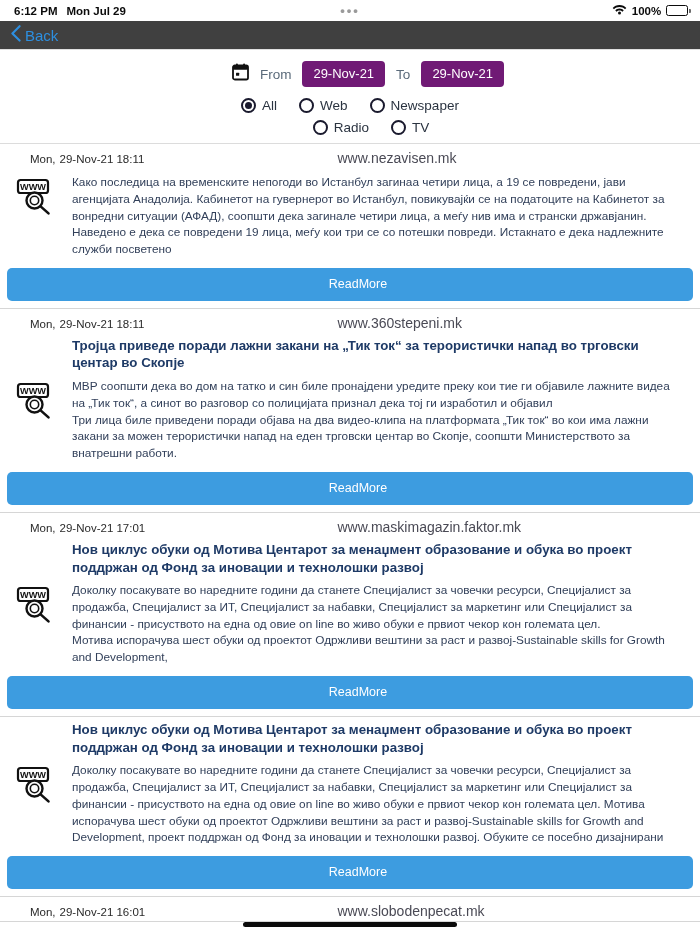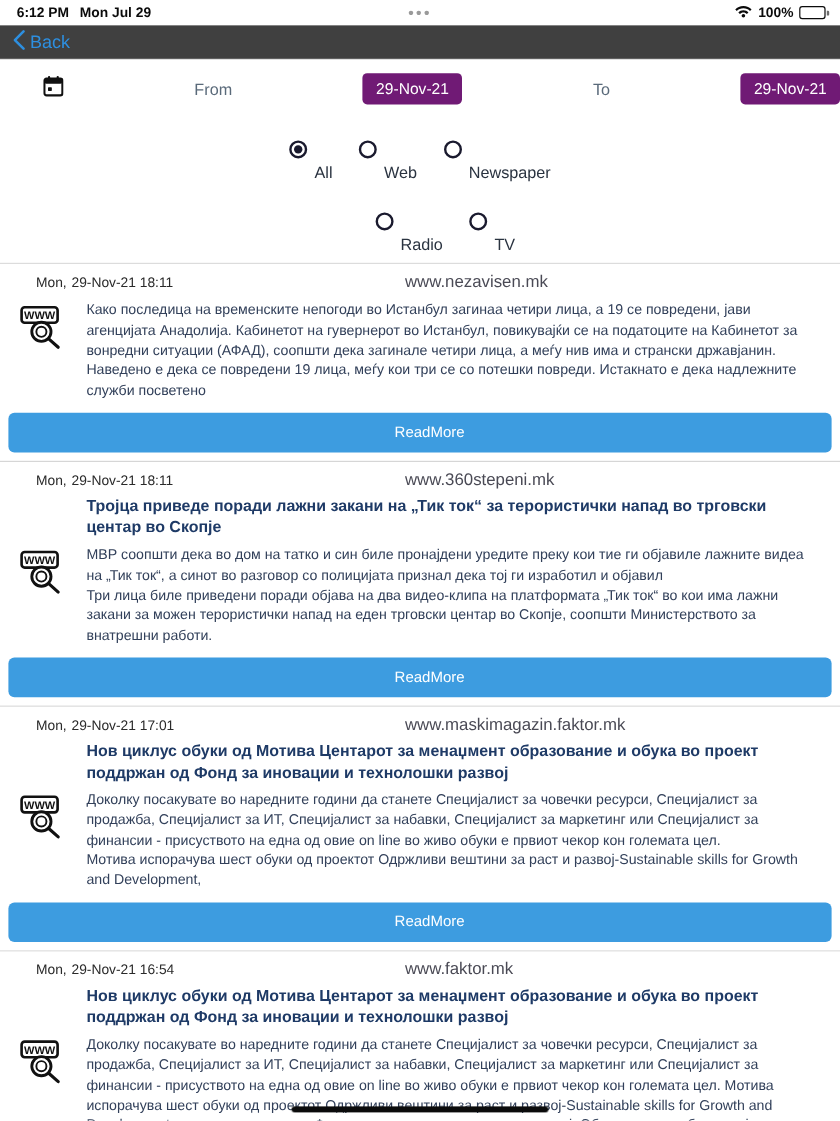--- a/index.html
+++ b/index.html
@@ -101,21 +101,21 @@
 
   
   .filter-panel {
     background: #ffffff;
     padding: 11px 0 8px 0;
     border-bottom: 1px solid #dcdcdc;
   }
   .date-row {
     display: flex;
     align-items: center;
-    justify-content: space-between;
+    justify-content: center;
     gap: 11px;
     padding-left: 36px;
   }
   .cal-icon { display: block; }
   .lbl-from, .lbl-to {
     font-size: 13.5px;
     color: #5a6a7a;
     font-weight: 500;
   }
   .date-pill {
@@ -163,21 +163,20 @@
   .radio-circle.checked::after {
     content: "";
     width: 7px;
     height: 7px;
     background: #1a1a2e;
     border-radius: 50%;
   }
   .radio-opt span.rlbl {
     font-size: 13.5px;
     color: #2a3340;
-    margin-top: 38px;
   }
 
   
   .article-list {
     background: #ffffff;
   }
   .article {
     background: #ffffff;
     border-bottom: 1px solid #d6d6d6;
   }
@@ -414,26 +413,20 @@
       </div>
       <div class="article-body">Доколку посакувате во наредните години да станете Специјалист за човечки ресурси, Специјалист за продажба, Специјалист за ИТ, Специјалист за набавки, Специјалист за маркетинг или Специјалист за финансии - присуството на една од овие on line во живо обуки е првиот чекор кон големата цел.
 Мотива испорачува шест обуки од проектот Одржливи вештини за раст и развој-Sustainable skills for Growth and Development,</div>
     </div>
     <div class="readmore-wrap">
       <button class="readmore-btn">ReadMore</button>
     </div>
   </div>
 
   <div class="article">
-    <div class="article-meta">
-      <span class="meta-date">
-        <span class="dow">Mon,</span><span>29-Nov-21 16:54</span>
-      </span>
-      <span class="meta-source">www.faktor.mk</span>
-    </div>
     <div class="article-title">Нов циклус обуки од Мотива Центарот за менаџмент образование и обука во проект поддржан од Фонд за иновации и технолошки развој</div>
     <div class="article-body-wrap">
       <div class="www-icon-cell">
         <span>
           <svg width="42" height="40" viewBox="0 0 42 40">
             <rect x="3" y="4" width="30" height="13" rx="2.6" stroke="#111" stroke-width="2.2" fill="none"></rect>
             <text x="18" y="14" font-family="Liberation Sans, sans-serif" font-size="9.2" font-weight="bold" fill="#111" text-anchor="middle">WWW</text>
             <circle cx="19.5" cy="24.5" r="8" stroke="#111" stroke-width="2.4" fill="#fff"></circle>
             <circle cx="19.5" cy="24.5" r="4.2" stroke="#111" stroke-width="1.6" fill="none"></circle>
             <path d="M25.6 30.4L33.5 37.4" stroke="#111" stroke-width="2.6" stroke-linecap="round"></path>

